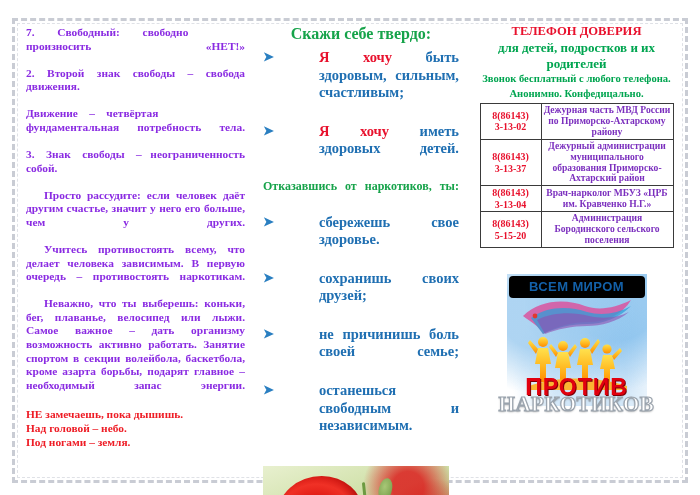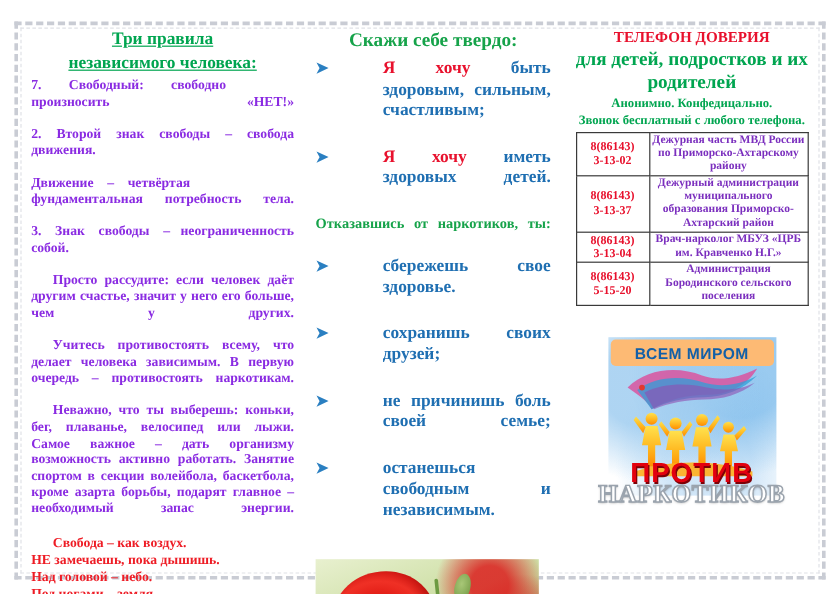--- a/index.html
+++ b/index.html
@@ -212,21 +212,21 @@
   .r-title {
     color: #e8112d;
     font-weight: bold;
     font-size: 12.6px;
     text-align: center;
     line-height: 1.25;
   }
   .r-sub {
     color: #00a550;
     font-weight: bold;
-    font-size: 16px;
+    font-size: 13px;
     text-align: center;
     line-height: 1.22;
   }
   .r-phone {
     color: #1f3fbf;
     font-weight: bold;
     font-size: 13.2px;
     text-align: center;
     line-height: 1.3;
     margin-top: 1px;
@@ -282,21 +282,21 @@
     background:
       radial-gradient(ellipse at 25% 30%, rgba(160,205,240,.85) 0 28%, rgba(160,205,240,0) 62%),
       radial-gradient(ellipse at 78% 22%, rgba(120,185,235,.75) 0 26%, rgba(120,185,235,0) 60%),
       radial-gradient(ellipse at 60% 80%, rgba(190,220,245,.7) 0 30%, rgba(190,220,245,0) 66%);
     filter: blur(.4px);
   }
   .poster-band {
     position: absolute;
     left: 16px; top: 6px;
     width: 136px; height: 22px;
-    background: #fdba74;
+    background: #000000;
     border-radius: 4px;
     display:flex; align-items:center; justify-content:center;
   }
   .poster-top-text {
     color: #1360a8;
     font-family: "Liberation Sans", sans-serif;
     font-weight: bold;
     font-size: 13px;
     letter-spacing: .4px;
   }
@@ -330,37 +330,32 @@
 <body>
 
 <div id="brochure">
 
   <div class="page-frame"></div>
 
   <div class="columns">
 
     <div class="col col-left">
 
-      <div class="h-green">
-        <span>Три правила</span>
-        <span class="l2">независимого человека:</span>
-      </div>
 
       <div class="body-purple">
         <p class="just-spread">7.  Свободный:  свободно произносить «НЕТ!»</p>
         <p class="just-spread">2. Второй знак свободы – свобода движения.</p>
         <p class="just-spread">Движение – четвёртая фундаментальная потребность тела.</p>
         <p class="just-spread">3. Знак свободы – неограниченность собой.</p>
         <p class="ind just-spread">Просто рассудите: если человек даёт другим счастье, значит у него его больше, чем у других.</p>
         <p class="ind just-spread">Учитесь противостоять всему, что делает человека зависимым. В первую очередь – противостоять наркотикам.</p>
         <p class="ind just-spread">Неважно, что ты выберешь: коньки, бег, плаванье, велосипед или лыжи. Самое важное – дать организму возможность активно работать. Занятие спортом в секции волейбола, баскетбола, кроме азарта борьбы, подарят главное – необходимый запас энергии.</p>
       </div>
 
       <div class="body-red">
-        <p class="ind">Свобода – как воздух.</p>
         <p>НЕ замечаешь, пока дышишь.</p>
         <p>Над головой – небо.</p>
         <p>Под ногами – земля.</p>
 
       </div>
     </div>
 
     <div class="col col-mid">
 
       <div class="mid-head">Скажи себе твердо:</div>
@@ -417,22 +412,22 @@
 
         </div>
       </div>
     </div>
 
     <div class="col col-right">
 
       <div class="r-title">ТЕЛЕФОН ДОВЕРИЯ</div>
       <div class="r-sub">для детей, подростков и их</div>
       <div class="r-sub">родителей</div>
+      <div class="r-note">Звонок бесплатный с любого телефона.</div>
       <div class="r-note">Анонимно. Конфедицально.</div>
-      <div class="r-note">Звонок бесплатный с любого телефона.</div>
 
       <table class="contacts">
         <tbody>
           <tr>
             <td class="num">
               <span>8(86143)</span><br>
               <span>3-13-02</span>
             </td>
             <td class="desc">Дежурная часть МВД России по Приморско-Ахтарскому району</td>
           </tr>

